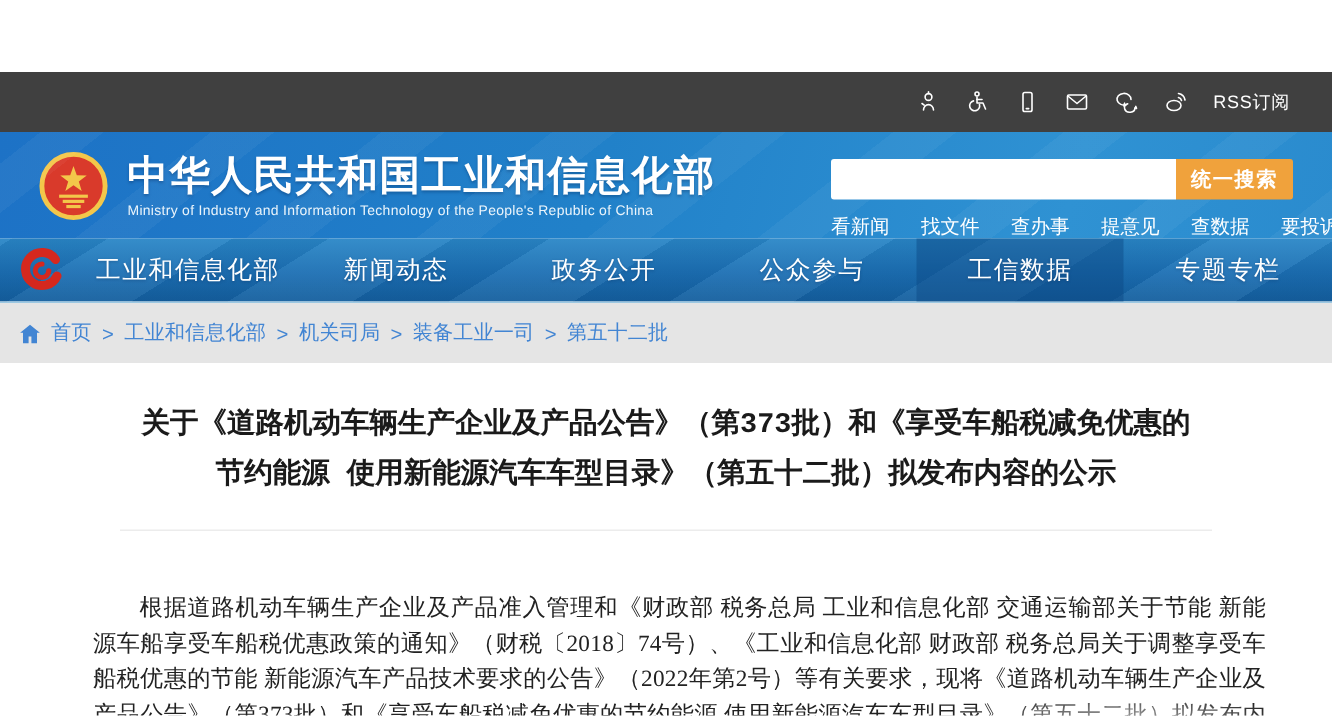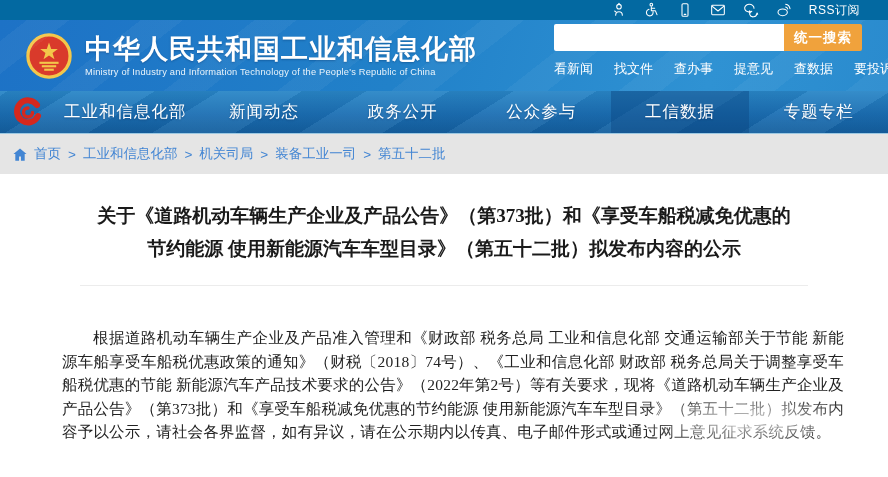--- a/index.html
+++ b/index.html
@@ -3,44 +3,44 @@
 <meta charset="utf-8">
 <style>
   html,body{margin:0;padding:0;}
   body{
     width:888px;height:477px;overflow:hidden;background:#ffffff;
     font-family:"Liberation Sans","DejaVu Sans",sans-serif;
     -webkit-font-smoothing:antialiased;
   }
   
   .topbar{
-    height:20px;background:#0369a1;
+    height:40px;background:#404040;
     display:flex;align-items:center;justify-content:flex-end;
-    padding-right:28px;gap:16px;color:#fff;
+    padding-right:28px;gap:16px;color:#fff;margin-top:48px;
   }
   .topbar .ic{width:17px;height:17px;display:inline-flex;align-items:center;justify-content:center;cursor:pointer;}
   .topbar .ic svg{width:16px;height:16px;stroke:#fff;fill:none;stroke-width:1.6;stroke-linecap:round;stroke-linejoin:round;}
   .rss{font-size:12px;color:#fff;cursor:pointer;letter-spacing:.5px;}
   
   .banner{
     position:relative;height:71px;
     background:linear-gradient(105deg,#1d72c6 0%,#2181c9 45%,#2f92d3 80%,#2a8bce 100%);
     display:flex;align-items:center;
   }
   .banner::before{
     content:"";position:absolute;inset:0;
     background:repeating-linear-gradient(-38deg,rgba(255,255,255,.045) 0 26px,rgba(255,255,255,0) 26px 70px);
     pointer-events:none;
   }
   .emblem{width:46px;height:46px;margin-left:26px;flex:0 0 auto;}
   .brand{margin-left:13px;color:#fff;}
   .brand .cn{font-size:27px;font-weight:bold;letter-spacing:1px;line-height:30px;
     text-shadow:0 1px 2px rgba(0,40,90,.35);}
   .brand .en{font-size:9.3px;color:#eaf4fb;margin-top:3px;letter-spacing:.2px;}
-  .searchzone{position:absolute;right:26px;top:4px;width:308px;}
+  .searchzone{position:absolute;right:26px;top:18px;width:308px;}
   .searchrow{display:flex;height:27px;}
   .searchrow input{
     flex:1;border:none;outline:none;height:27px;padding:0 8px;font-size:13px;
     background:#ffffff;border-radius:2px 0 0 2px;
   }
   .searchbtn{
     width:78px;height:27px;background:#f0a23c;color:#fff;border:none;font-size:13.5px;
     border-radius:0 2px 2px 0;cursor:pointer;font-weight:bold;letter-spacing:1px;
   }
   .quicklinks{display:flex;gap:21px;margin-top:9px;font-size:13px;color:#fff;}
@@ -71,21 +71,21 @@
     font-size:13.5px;color:#4285d3;background:#e5e5e5;
   }
   .breadcrumb .home{width:16px;height:15px;margin:0 6px 0 2px;cursor:pointer;}
   .breadcrumb a{color:#4285d3;text-decoration:none;cursor:pointer;}
   .breadcrumb .sep{margin:0 7px;color:#4285d3;}
   
   .article{position:relative;}
   .title{
     margin:25px auto 0;max-width:780px;text-align:center;
     font-size:19px;font-weight:bold;color:#1a1a1a;line-height:33px;
-    font-family:Liberation Serif, serif;
+    font-family:Liberation Mono, monospace;
   }
   .title-rule{border:none;border-top:1px solid #ececec;margin:20px 80px 0 80px;}
   .meta{
     margin-top:12px;text-align:center;font-size:13px;color:#939393;letter-spacing:.5px;
   }
   .meta .gap{display:inline-block;width:28px;}
   .bodytext{
     margin:40px 44px 0 62px;
     font-family:"Liberation Serif","DejaVu Serif",serif;
     font-size:15.5px;color:#222;line-height:23.5px;

